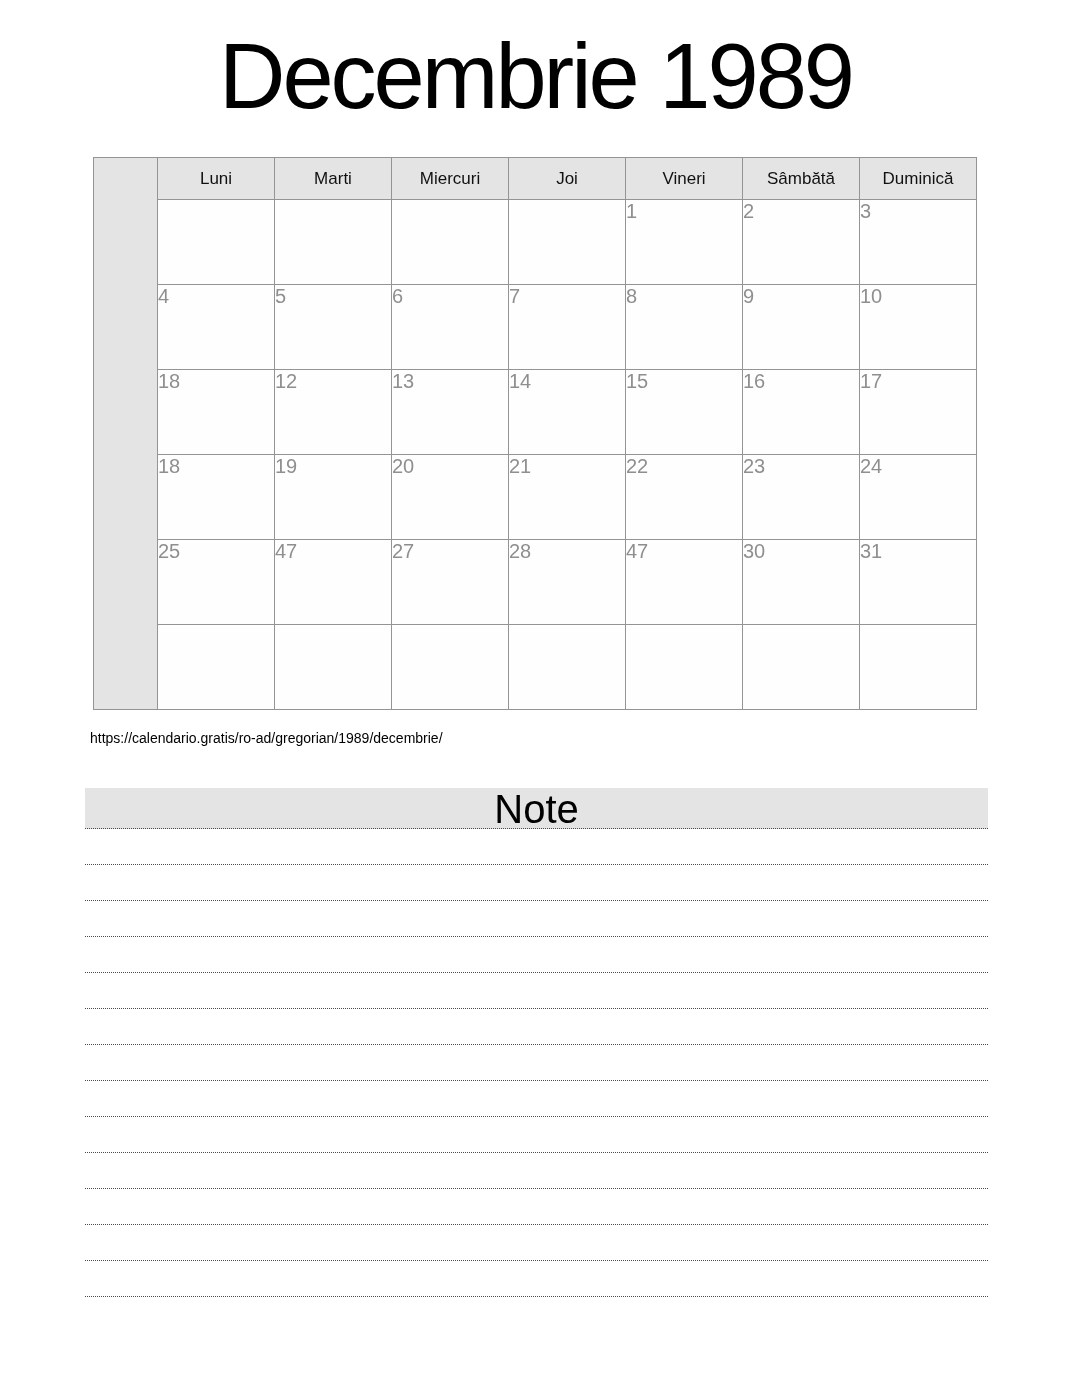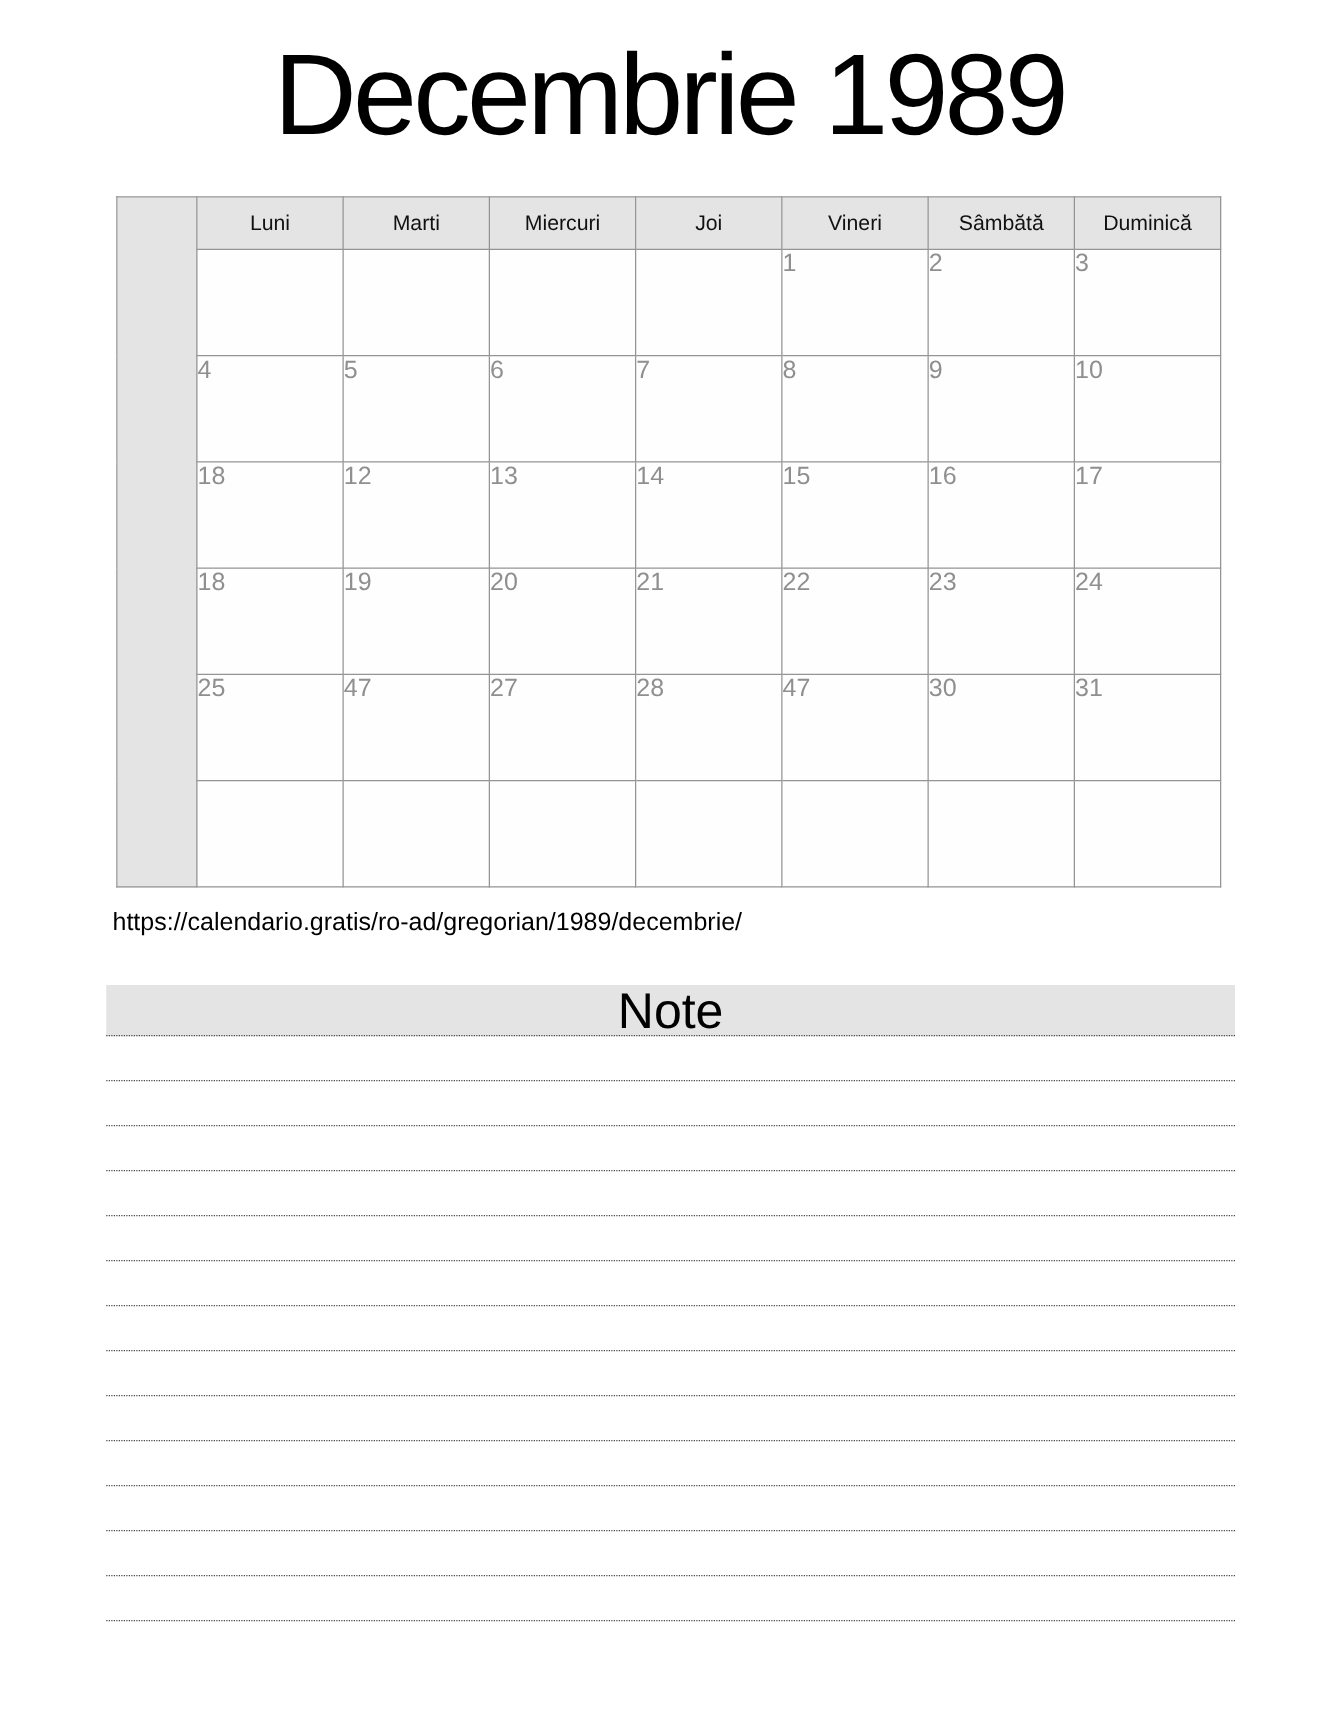--- a/index.html
+++ b/index.html
@@ -61,21 +61,21 @@
     text-align:left;
     font-size:20px;
     color:var(--daynum);
     padding:1px 0 0 4px;
     background:#fefefe;
   }
 
   
   .url{
     margin:5px 0 0 90px;
-    font-size:20px;
+    font-size:14px;
     line-height:20px;
     color:#000;
   }
 
   
   .notes{
     margin:11px 0 0 85px;
     width:903px;
   }
   .note-header{

